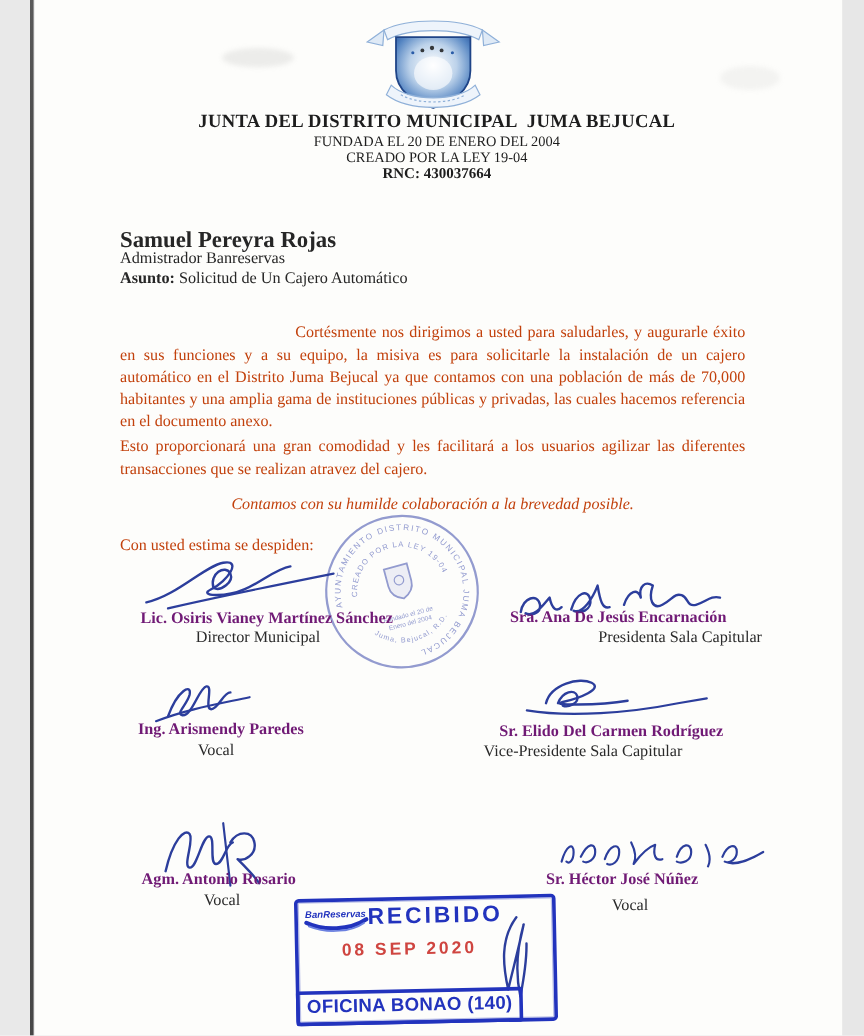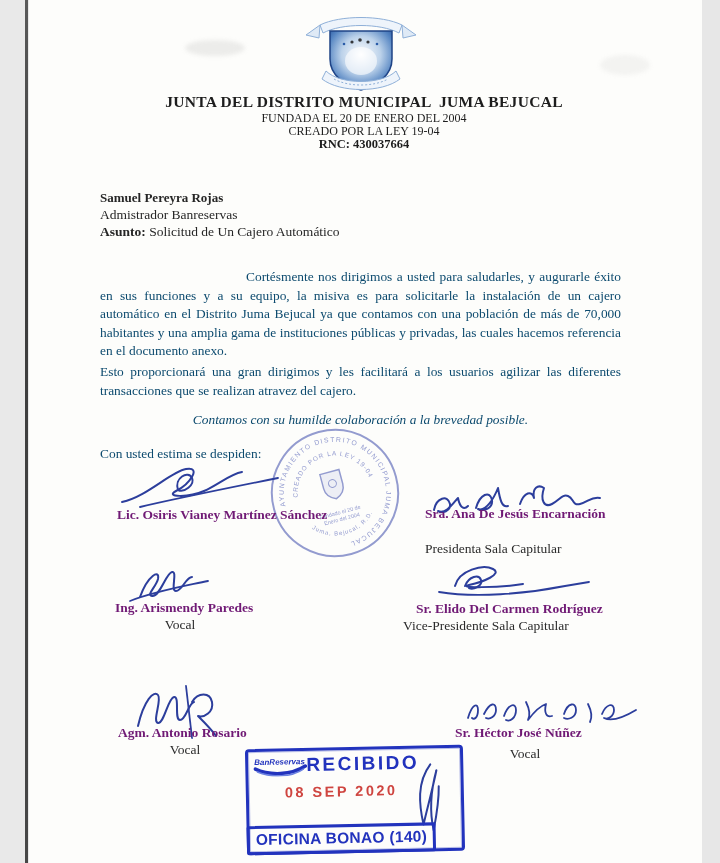--- a/index.html
+++ b/index.html
@@ -21,27 +21,27 @@
   .txt{color:#262626;}
 
   
   .hdr{left:0;top:0;width:728px;text-align:center;color:#1d1d1d;}
   .hdr-title{top:93px;font-size:15.5px;font-weight:bold;letter-spacing:.3px;white-space:pre;}
   .hdr-sub1{top:111px;font-size:12px;}
   .hdr-sub2{top:124px;font-size:12px;}
   .hdr-rnc{top:137px;font-size:12.5px;font-weight:bold;}
 
   
-  .rcp-name{left:100px;top:190px;font-size:13px;font-weight:bold;}
+  .rcp-name{left:100px;top:190px;font-size:19px;font-weight:bold;}
   .rcp-role{left:100px;top:207px;font-size:13.5px;}
   .rcp-subject{left:100px;top:224px;font-size:13.5px;}
   .rcp-subject b{font-weight:bold;}
 
   
-  .para{left:100px;width:521px;font-size:13.4px;line-height:18.6px;text-align:justify;color:#0c4a6e;}
+  .para{left:100px;width:521px;font-size:13.4px;line-height:18.6px;text-align:justify;color:#c2410c;}
   .p1{top:268px;text-indent:146px;}
   .p2{top:363px;}
   .p3{top:411px;text-align:center;font-style:italic;}
   .p4{top:445px;text-align:left;}
 
   
   .sig-name{font-size:13.5px;font-weight:bold;color:#701a75;}
   .sig-title{font-size:13.5px;color:#2a2a2a;}
   .ink{stroke:#2c3e9c;fill:none;stroke-linecap:round;stroke-linejoin:round;}
 
@@ -100,21 +100,21 @@
   <div class="abs hdr hdr-title">JUNTA DEL DISTRITO MUNICIPAL  JUMA BEJUCAL</div>
   <div class="abs hdr hdr-sub1">FUNDADA EL 20 DE ENERO DEL 2004</div>
   <div class="abs hdr hdr-sub2">CREADO POR LA LEY 19-04</div>
   <div class="abs hdr hdr-rnc">RNC: 430037664</div>
 
   <div class="abs txt rcp-name">Samuel Pereyra Rojas</div>
   <div class="abs txt rcp-role">Admistrador Banreservas</div>
   <div class="abs txt rcp-subject"><b>Asunto:</b><span> Solicitud de Un Cajero Automático</span></div>
 
   <div class="abs para p1">Cortésmente nos dirigimos a usted para saludarles, y augurarle éxito en sus funciones  y a su equipo, la misiva es para solicitarle la instalación de un cajero automático en el Distrito Juma Bejucal ya que contamos con una población de más de 70,000 habitantes y una amplia gama de instituciones públicas y privadas, las cuales hacemos referencia en el documento anexo.</div>
-  <div class="abs para p2">Esto proporcionará una gran dirigimos y les facilitará a los usuarios agilizar las diferentes transacciones  que se realizan  atravez del cajero.</div>
+  <div class="abs para p2">Esto proporcionará una gran comodidad y les facilitará a los usuarios agilizar las diferentes transacciones  que se realizan  atravez del cajero.</div>
   <div class="abs para p3">Contamos con su humilde colaboración a la brevedad posible.</div>
   <div class="abs para p4">Con usted estima se despiden:</div>
 
   <svg class="abs seal" viewBox="0 0 140 140">
     <g transform="rotate(-15 70 70)" fill="#7c86c6">
       <defs>
         <path id="outerArc" d="M18,70 A52,52 0 1 1 122,70 A52,52 0 1 1 18,70"></path>
         <path id="innerArcTop" d="M32,70 A38,38 0 0 1 108,70"></path>
         <path id="innerArcBottom" d="M27,70 A43,43 0 0 0 113,70"></path>
       </defs>
@@ -134,28 +134,29 @@
       </text>
     </g>
   </svg>
 
   <svg class="abs" style="left:118px;top:460px;" width="170" height="55" viewBox="0 0 170 55">
     <path class="ink" stroke-width="2" d="M4 42 C30 36 52 12 68 9 C84 6 72 24 58 31 C46 37 70 38 86 31 C100 25 112 14 124 12"></path>
     <path class="ink" stroke-width="2" d="M60 30 C56 18 70 10 74 18 C77 25 66 33 60 30"></path>
     <path class="ink" stroke-width="1.8" d="M22 47 C60 38 120 26 160 18"></path>
   </svg>
   <div class="abs sig-name" style="left:117px;top:507px;">Lic. Osiris Vianey Martínez Sánchez</div>
+  <div class="abs sig-title" style="left:100px;top:523px;width:230px;text-align:center;">Director Municipal</div>
 
   <svg class="abs" style="left:428px;top:478px;" width="180" height="42" viewBox="0 0 180 42">
     <path class="ink" stroke-width="2" d="M6 32 C8 20 20 16 22 26 C23 33 14 36 10 33 C18 37 26 24 30 20 C32 30 36 32 40 28"></path>
     <path class="ink" stroke-width="2" d="M48 30 C52 16 62 12 64 22 C65 30 56 34 50 31 C58 34 66 20 70 10 C72 22 74 30 80 28"></path>
     <path class="ink" stroke-width="2" d="M92 26 C96 14 104 12 106 20 C104 10 110 6 116 10 C112 22 116 30 124 26 C132 22 134 16 140 18 C146 20 144 28 152 26 C160 24 164 18 172 20"></path>
   </svg>
   <div class="abs sig-name" style="left:425px;top:506px;text-align:center;">Sra. Ana De Jesús Encarnación</div>
-  <div class="abs sig-title" style="left:425px;top:541px;width:210px;text-align:left;">Presidenta Sala Capitular</div>
+  <div class="abs sig-title" style="left:425px;top:523px;width:210px;text-align:right;">Presidenta Sala Capitular</div>
 
   <svg class="abs" style="left:128px;top:565px;" width="90" height="42" viewBox="0 0 90 42">
     <path class="ink" stroke-width="2" d="M12 32 C20 10 32 4 30 14 C28 22 18 30 24 31 C32 32 38 8 44 7 C50 6 42 26 48 26 C54 26 58 12 64 12"></path>
     <path class="ink" stroke-width="1.8" d="M2 36 C28 26 52 22 80 16"></path>
   </svg>
   <div class="abs sig-name" style="left:115px;top:600px;">Ing. Arismendy Paredes</div>
   <div class="abs sig-title" style="left:100px;top:617px;width:160px;text-align:center;">Vocal</div>
 
   <svg class="abs" style="left:435px;top:562px;" width="160" height="42" viewBox="0 0 160 42">
     <path class="ink" stroke-width="2" d="M20 24 C24 8 48 2 58 7 C68 12 48 20 34 23 C20 26 64 26 88 22"></path>

